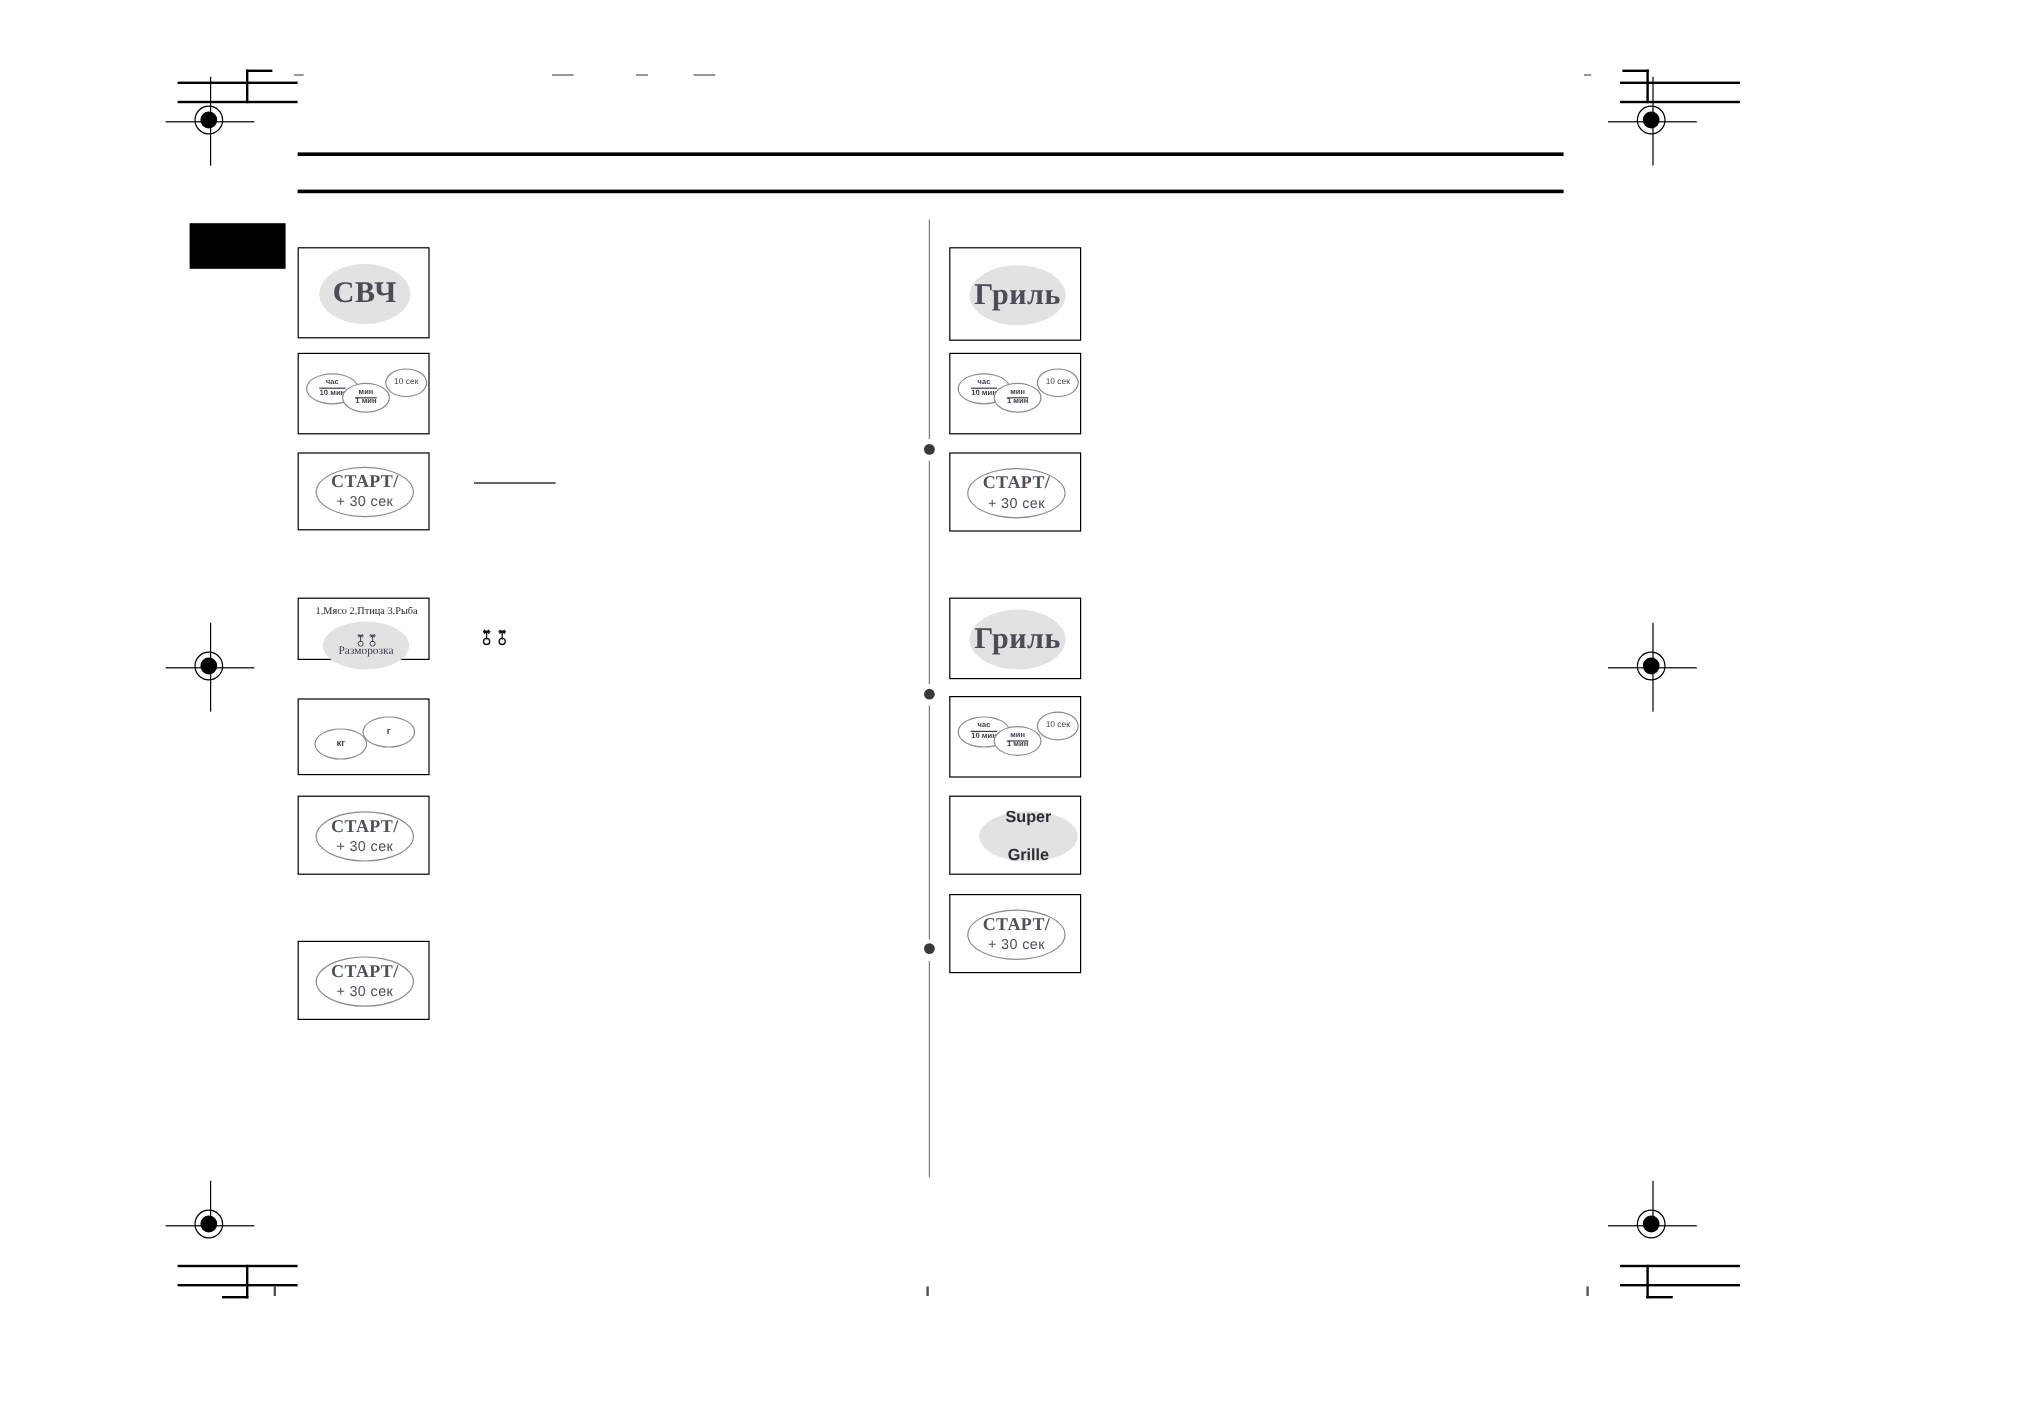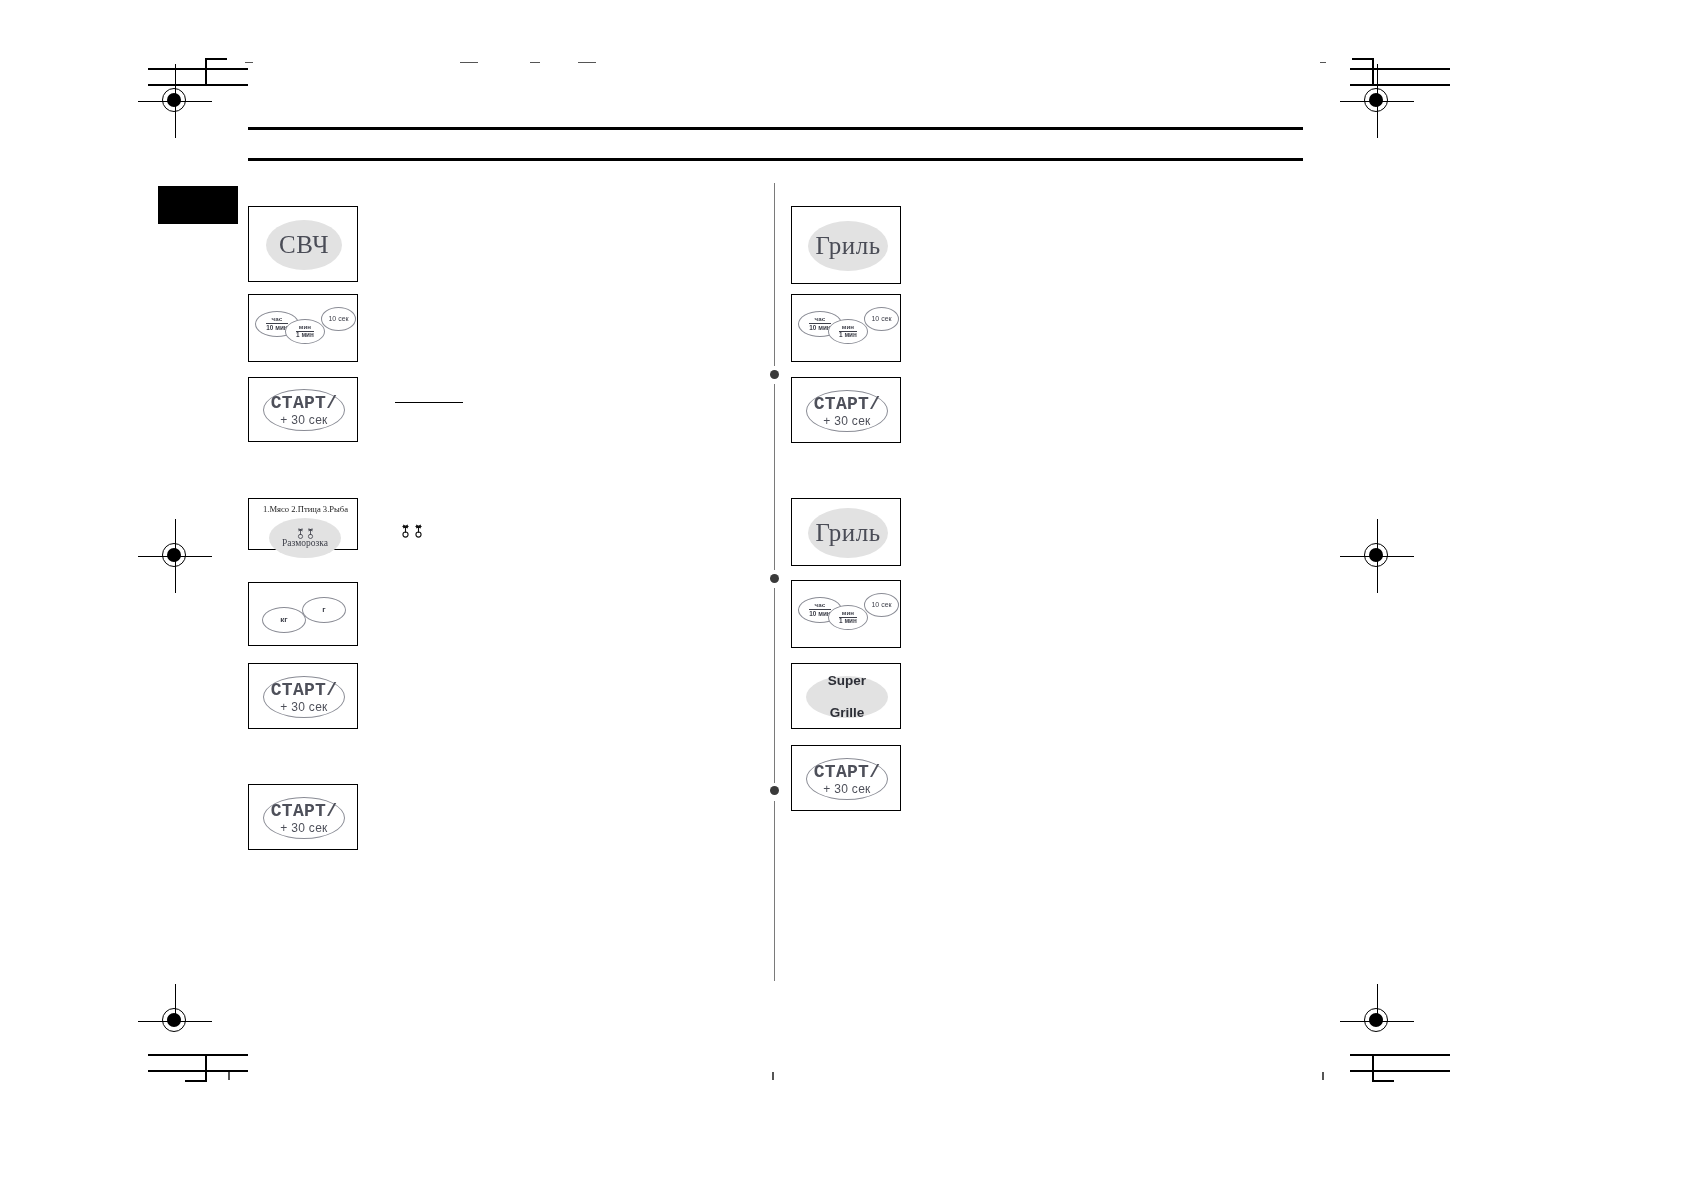--- a/index.html
+++ b/index.html
@@ -115,24 +115,25 @@
   .oval.outlined {
     background: #fff;
     border: 1.4px solid #8a8c95;
   }
 
   .lbl-big {
     font-family: "Liberation Serif", serif;
     font-size: 25px;
     letter-spacing: 0.5px;
     color: #4a4c56;
+    font-weight: bold;
   }
   .lbl-start-1 {
-    font-family: Liberation Mono, monospace;
-    font-size: 18px;
+    font-family: Liberation Serif, serif;
+    font-size: 15px;
     font-weight: 600;
     letter-spacing: 0.3px;
     color: #4e505a;
   }
   .lbl-start-2 {
     font-family: "Liberation Sans", sans-serif;
     font-size: 12px;
     letter-spacing: 0.3px;
     color: #4e505a;
     margin-top: 1px;
@@ -406,21 +407,21 @@
     <div class="oval outlined" style="left:36px; top:24px; width:40px; height:25px;">
       <span class="lbl-tiny">мин</span>
       <span class="lbl-tiny-under">1 мин</span>
     </div>
     <div class="oval outlined" style="left:72px; top:12px; width:35px; height:24px;">
       <span class="lbl-sec">10 сек</span>
     </div>
   </div>
 
   <div class="keybox" style="left:791px; top:663px; width:110px; height:66px;">
-    <div class="oval filled" style="left:14px; top:12px; width:82px; height:42px;gap:16px;">
+    <div class="oval filled" style="left:24px; top:12px; width:82px; height:42px;gap:16px;">
       <span class="lbl-super">Super</span>
       <span class="lbl-super">Grille</span>
     </div>
   </div>
 
   <div class="keybox" style="left:791px; top:745px; width:110px; height:66px;">
     <div class="oval outlined" style="left:14px; top:12px; width:82px; height:42px;">
       <span class="lbl-start-1">СТАРТ/</span>
       <span class="lbl-start-2">+ 30 сек</span>
     </div>

